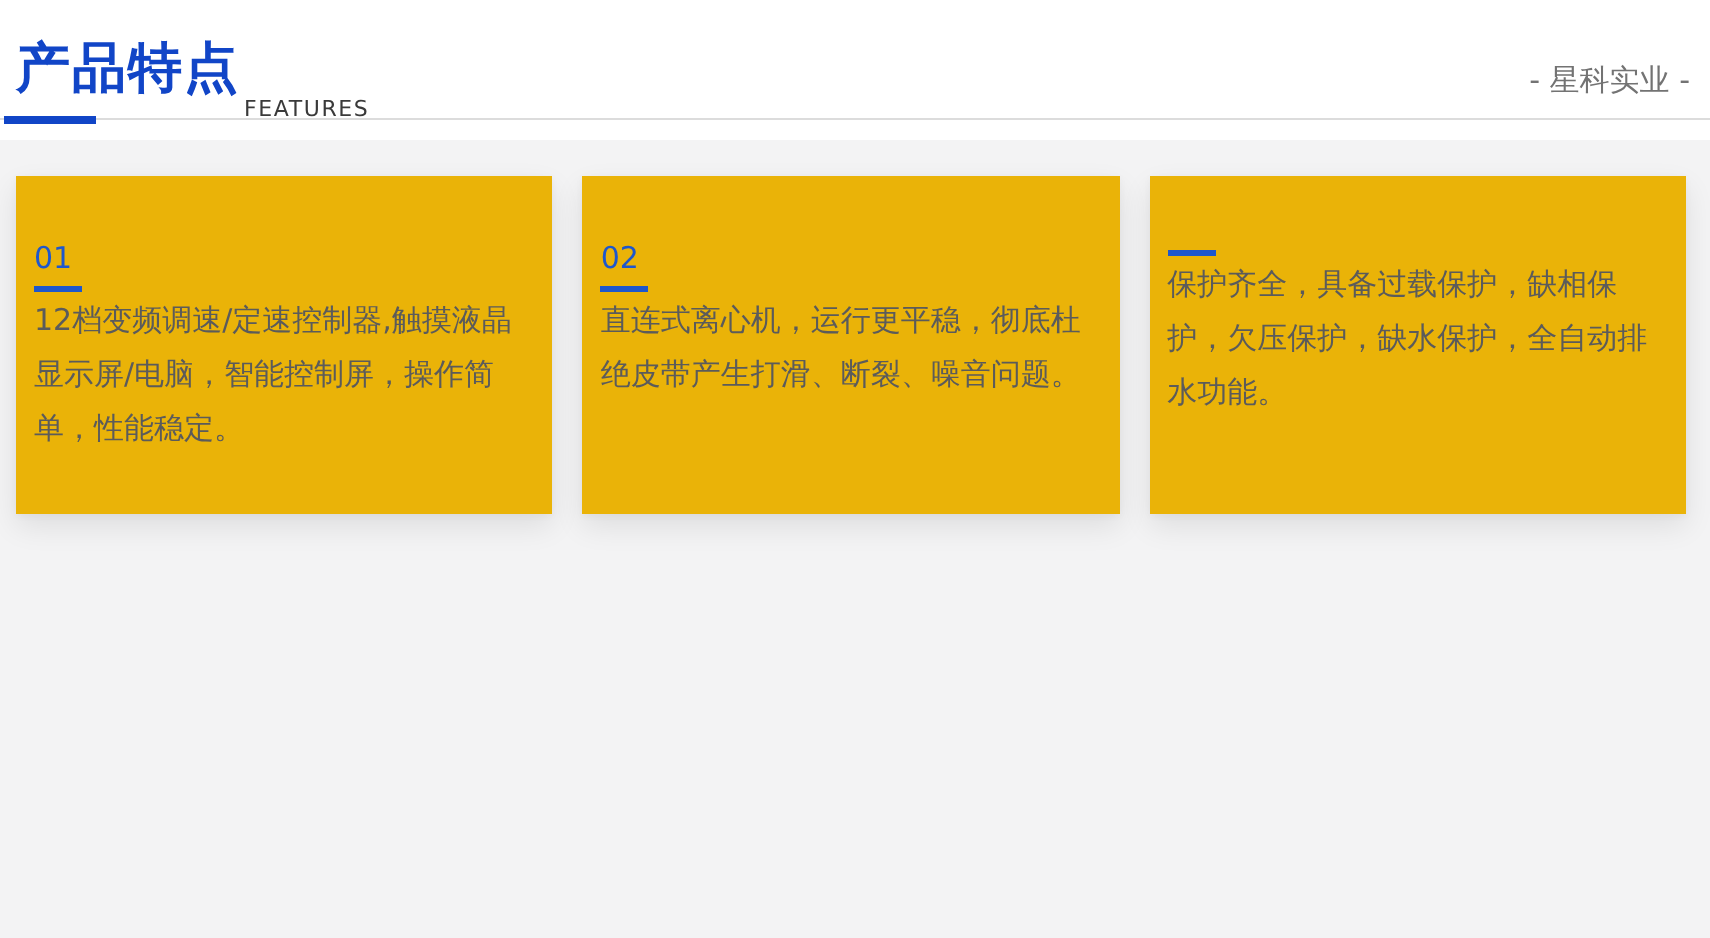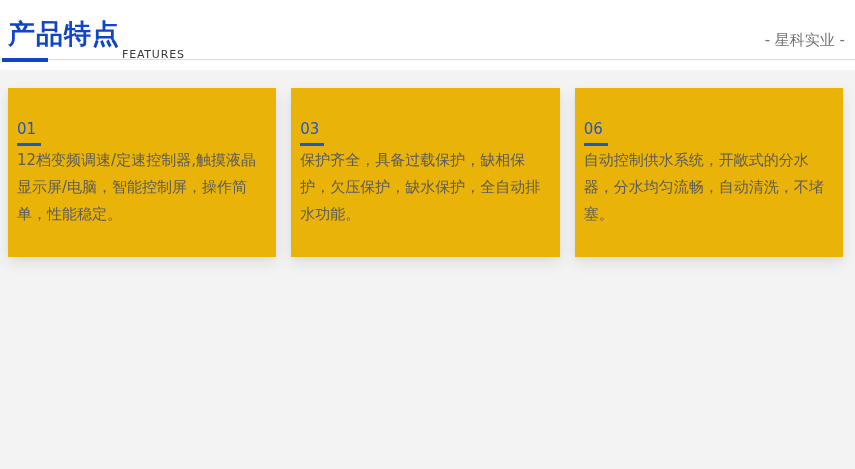--- a/index.html
+++ b/index.html
@@ -78,31 +78,30 @@
 
   <div class="section">
     <div class="grid">
 
       <div class="card">
         <div class="num">01</div>
         <div class="num-line"></div>
         <p class="card-text">12档变频调速/定速控制器,触摸液晶显示屏/电脑，智能控制屏，操作简单，性能稳定。</p>
       </div>
 
+      <div class="card">
+        <div class="num">02</div>
+        <div class="num-line"></div>
+        <p class="card-text">直连式离心机，运行更平稳，彻底杜绝皮带产生打滑、断裂、噪音问题。</p>
+      </div>
 
       <div class="card">
-        <div class="num">03</div>
         <div class="num-line"></div>
         <p class="card-text">保护齐全，具备过载保护，缺相保护，欠压保护，缺水保护，全自动排水功能。</p>
       </div>
 
 
 
-      <div class="card">
-        <div class="num">06</div>
-        <div class="num-line"></div>
-        <p class="card-text">自动控制供水系统，开敞式的分水器，分水均匀流畅，自动清洗，不堵塞。</p>
-      </div>
 
     </div>
   </div>
 
 </div>
 
 </body></html>

